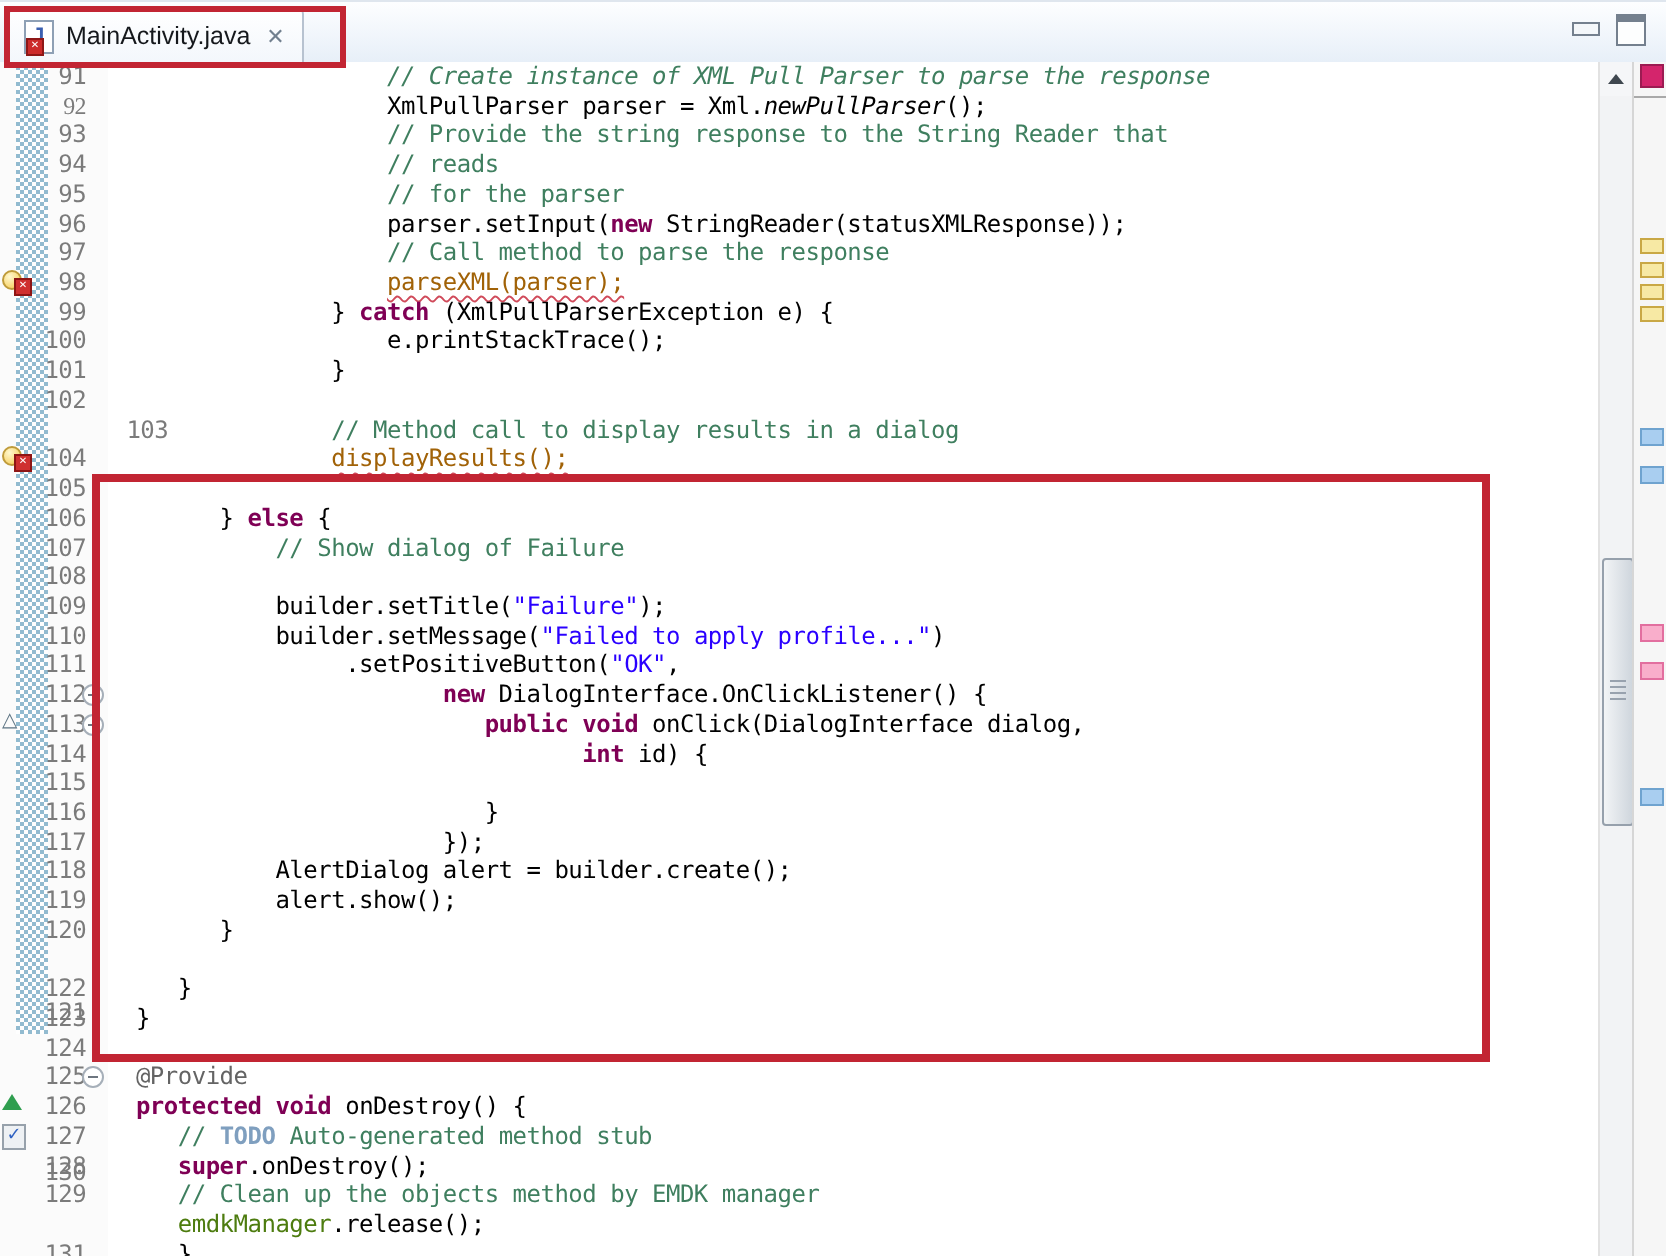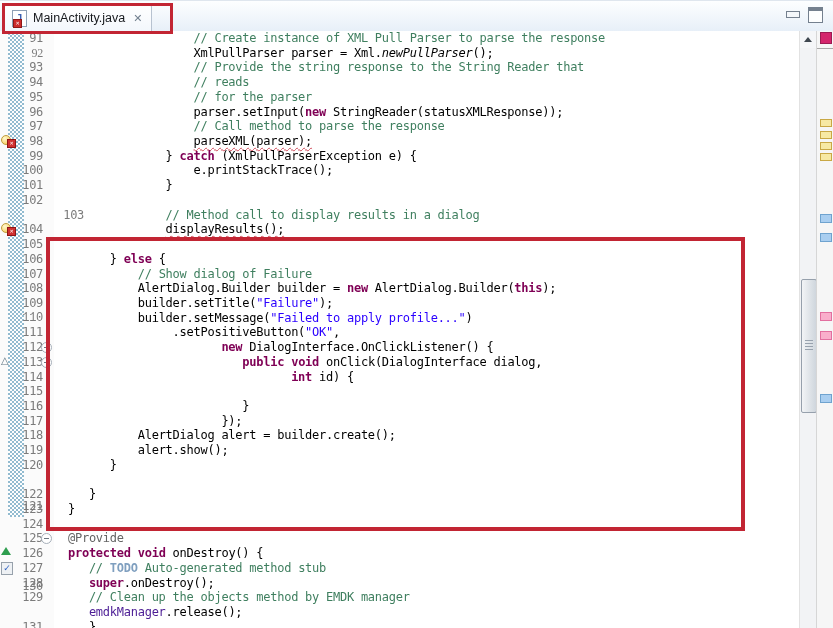--- a/index.html
+++ b/index.html
@@ -48,23 +48,23 @@
 
   .code{position:absolute;left:54px;top:0;width:760px;height:100%;}
   .code-line{position:absolute;left:0;white-space:pre;font:12px/14.72px "DejaVu Sans Mono",monospace;
       letter-spacing:-0.25px;color:#000;cursor:text;}
   .tok-d{color:#000;}
   .tok-c{color:#3F7F5F;}
   .tok-k{color:#7F0055;font-weight:bold;}
   .tok-s{color:#2A00FF;}
   .tok-t{color:#7F9FBF;font-weight:bold;}
   .tok-a{color:#646464;}
-  .tok-f{color:#4c1d95;}
+  .tok-f{color:#4d7c0f;}
   .tok-i{color:#000;font-style:italic;}
-  .tok-e{color:#000000;text-decoration:underline;text-decoration-style:wavy;text-decoration-color:#d04a5a;
+  .tok-e{color:#a16207;text-decoration:underline;text-decoration-style:wavy;text-decoration-color:#d04a5a;
          text-decoration-thickness:1px;text-underline-offset:2px;}
 
   
   .scrollbar{position:absolute;top:30px;height:598px;background:#f2f3f5;border-left:1px solid #e2e2e2;}
   .sb-up{position:absolute;left:0;top:0;width:100%;height:17px;background:#f5f6f8;cursor:pointer;}
   .sb-up::after{content:"";position:absolute;left:4px;top:6px;width:0;height:0;
       border-left:4px solid transparent;border-right:4px solid transparent;border-bottom:5px solid #3f474f;}
   .sb-thumb{position:absolute;left:1px;width:14px;border:1px solid #96a0ac;border-radius:2px;
       background:linear-gradient(to right,#f2f4f6,#cfd6dd);cursor:grab;}
   .sb-thumb::after{content:"";position:absolute;left:3px;top:50%;margin-top:-6px;width:8px;height:11px;
@@ -111,21 +111,21 @@
           <div class="line-number" style="top: 132.48px;">100</div>
           <div class="line-number" style="top: 147.2px;">101</div>
           <div class="line-number" style="top: 161.92px;">102</div>
           <div class="line-number" style="top: 176.64px; padding-left: 41px;">103</div>
           <div class="line-number" style="top: 191.36px;">104</div>
           <div class="line-number" style="top: 206.08px;">105</div>
           <div class="line-number" style="top: 220.8px;">106</div>
           <div class="line-number" style="top: 235.52px;">107</div>
           <div class="line-number" style="top: 250.24px;">108</div>
           <div class="line-number" style="top: 264.96px;">109</div>
-          <div class="line-number" style="top: 279.68px; font-family: Liberation Mono, monospace;">110</div>
+          <div class="line-number" style="top: 279.68px;">110</div>
           <div class="line-number" style="top: 294.4px;">111</div>
           <div class="line-number" style="top: 309.12px;">112</div>
           <div class="fold-icon" style="top: 311.12px;"></div>
           <div class="line-number" style="top: 323.84px;">113</div>
           <div class="fold-icon" style="top: 325.84px;"></div>
           <div class="line-number" style="top: 338.56px;">114</div>
           <div class="line-number" style="top: 353.28px;">115</div>
           <div class="line-number" style="top: 368px;">116</div>
           <div class="line-number" style="top: 382.72px;">117</div>
           <div class="line-number" style="top: 397.44px;">118</div>
@@ -146,38 +146,37 @@
         </div>
       <div id="gutter-icons">
           <div class="gm gm-error" style="top: 104.04px;"></div>
           <div class="gm gm-error" style="top: 192.36px;"></div>
           <div class="gm gm-implements" style="top: 324.84px;">△</div>
           <div class="gm gm-override" style="top: 516.2px;"></div>
           <div class="gm gm-task" style="top: 530.92px;">✓</div>
         </div>
     </div>
     <div class="code" id="code-rows">
-        <div class="code-line" style="top: 0px;">                    <span class="tok-c">// Create instance of XML Pull Parser to parse the response</span></div>
+        <div class="code-line" style="top: 0px; font-style: italic;">                    <span class="tok-c">// Create instance of XML Pull Parser to parse the response</span></div>
         <div class="code-line" style="top: 14.72px;">                    <span class="tok-d">XmlPullParser parser = Xml.</span><span class="tok-i">newPullParser</span><span class="tok-d">();</span></div>
         <div class="code-line" style="top: 44.16px;">                    <span class="tok-c">// reads</span></div>
         <div class="code-line" style="top: 29.44px;">                    <span class="tok-c">// Provide the string response to the String Reader that</span></div>
         <div class="code-line" style="top: 58.88px;">                    <span class="tok-c">// for the parser</span></div>
         <div class="code-line" style="top: 73.6px;">                    <span class="tok-d">parser.setInput(</span><span class="tok-k">new</span><span class="tok-d"> StringReader(statusXMLResponse));</span></div>
         <div class="code-line" style="top: 88.32px;">                    <span class="tok-c">// Call method to parse the response</span></div>
         <div class="code-line" style="top: 103.04px;">                    <span class="tok-e">parseXML(parser);</span></div>
         <div class="code-line" style="top: 117.76px;">                <span class="tok-d">} </span><span class="tok-k">catch</span><span class="tok-d"> (XmlPullParserException e) {</span></div>
         <div class="code-line" style="top: 132.48px;">                    <span class="tok-d">e.printStackTrace();</span></div>
         <div class="code-line" style="top: 147.2px;">                <span class="tok-d">}</span></div>
         <div class="code-line" style="top: 161.92px;"></div>
         <div class="code-line" style="top: 176.64px;">                <span class="tok-c">// Method call to display results in a dialog</span></div>
         <div class="code-line" style="top: 191.36px;">                <span class="tok-e">displayResults();</span></div>
         <div class="code-line" style="top: 206.08px;"></div>
         <div class="code-line" style="top: 220.8px;">        <span class="tok-d">} </span><span class="tok-k">else</span><span class="tok-d"> {</span></div>
         <div class="code-line" style="top: 235.52px;">            <span class="tok-c">// Show dialog of Failure</span></div>
-        <div class="code-line" style="top: 250.24px;">            <span class="tok-d">AlertDialog.Builder builder = </span><span class="tok-k">new</span><span class="tok-d"> AlertDialog.Builder(</span><span class="tok-k">this</span><span class="tok-d">);</span></div>
         <div class="code-line" style="top: 264.96px;">            <span class="tok-d">builder.setTitle(</span><span class="tok-s">"Failure"</span><span class="tok-d">);</span></div>
         <div class="code-line" style="top: 279.68px;">            <span class="tok-d">builder.setMessage(</span><span class="tok-s">"Failed to apply profile..."</span><span class="tok-d">)</span></div>
         <div class="code-line" style="top: 294.4px;">                 <span class="tok-d">.setPositiveButton(</span><span class="tok-s">"OK"</span><span class="tok-d">,</span></div>
         <div class="code-line" style="top: 309.12px;">                        <span class="tok-k">new</span><span class="tok-d"> DialogInterface.OnClickListener() {</span></div>
         <div class="code-line" style="top: 323.84px;">                           <span class="tok-k">public</span><span class="tok-d"> </span><span class="tok-k">void</span><span class="tok-d"> onClick(DialogInterface dialog,</span></div>
         <div class="code-line" style="top: 338.56px;">                                  <span class="tok-k">int</span><span class="tok-d"> id) {</span></div>
         <div class="code-line" style="top: 353.28px;"></div>
         <div class="code-line" style="top: 368px;">                           <span class="tok-d">}</span></div>
         <div class="code-line" style="top: 382.72px;">                        <span class="tok-d">});</span></div>
         <div class="code-line" style="top: 397.44px;">            <span class="tok-d">AlertDialog alert = builder.create();</span></div>

